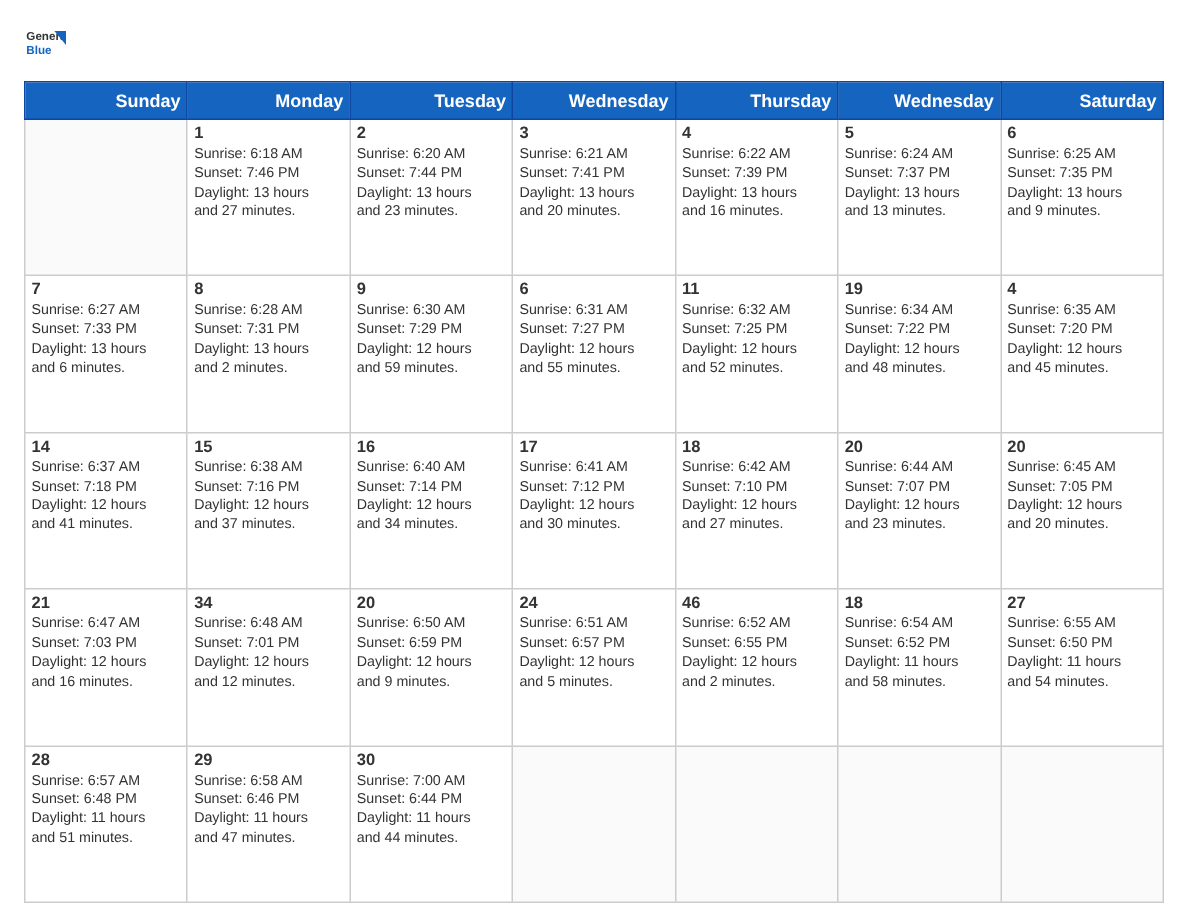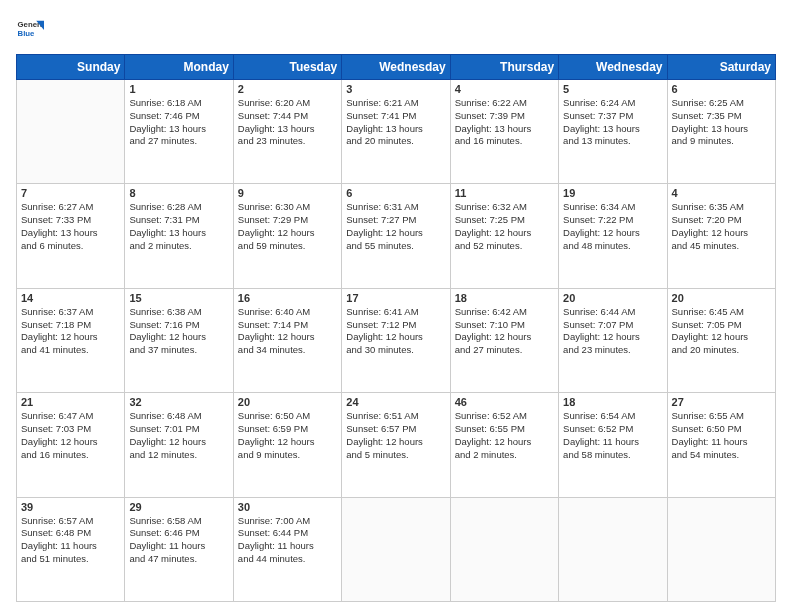--- a/index.html
+++ b/index.html
@@ -201,21 +201,21 @@
             <span class="day-num">20</span>
             <div class="cell-text">Sunrise: 6:45 AM<br>Sunset: 7:05 PM<br>Daylight: 12 hours<br>and 20 minutes.</div>
           </td>
         </tr>
         <tr>
           <td>
             <span class="day-num">21</span>
             <div class="cell-text">Sunrise: 6:47 AM<br>Sunset: 7:03 PM<br>Daylight: 12 hours<br>and 16 minutes.</div>
           </td>
           <td>
-            <span class="day-num">32</span>
+            <span class="day-num">34</span>
             <div class="cell-text">Sunrise: 6:48 AM<br>Sunset: 7:01 PM<br>Daylight: 12 hours<br>and 12 minutes.</div>
           </td>
           <td>
             <span class="day-num">20</span>
             <div class="cell-text">Sunrise: 6:50 AM<br>Sunset: 6:59 PM<br>Daylight: 12 hours<br>and 9 minutes.</div>
           </td>
           <td>
             <span class="day-num">24</span>
             <div class="cell-text">Sunrise: 6:51 AM<br>Sunset: 6:57 PM<br>Daylight: 12 hours<br>and 5 minutes.</div>
           </td>
@@ -227,21 +227,21 @@
             <span class="day-num">18</span>
             <div class="cell-text">Sunrise: 6:54 AM<br>Sunset: 6:52 PM<br>Daylight: 11 hours<br>and 58 minutes.</div>
           </td>
           <td>
             <span class="day-num">27</span>
             <div class="cell-text">Sunrise: 6:55 AM<br>Sunset: 6:50 PM<br>Daylight: 11 hours<br>and 54 minutes.</div>
           </td>
         </tr>
         <tr>
           <td>
-            <span class="day-num">39</span>
+            <span class="day-num">28</span>
             <div class="cell-text">Sunrise: 6:57 AM<br>Sunset: 6:48 PM<br>Daylight: 11 hours<br>and 51 minutes.</div>
           </td>
           <td>
             <span class="day-num">29</span>
             <div class="cell-text">Sunrise: 6:58 AM<br>Sunset: 6:46 PM<br>Daylight: 11 hours<br>and 47 minutes.</div>
           </td>
           <td>
             <span class="day-num">30</span>
             <div class="cell-text">Sunrise: 7:00 AM<br>Sunset: 6:44 PM<br>Daylight: 11 hours<br>and 44 minutes.</div>
           </td>

